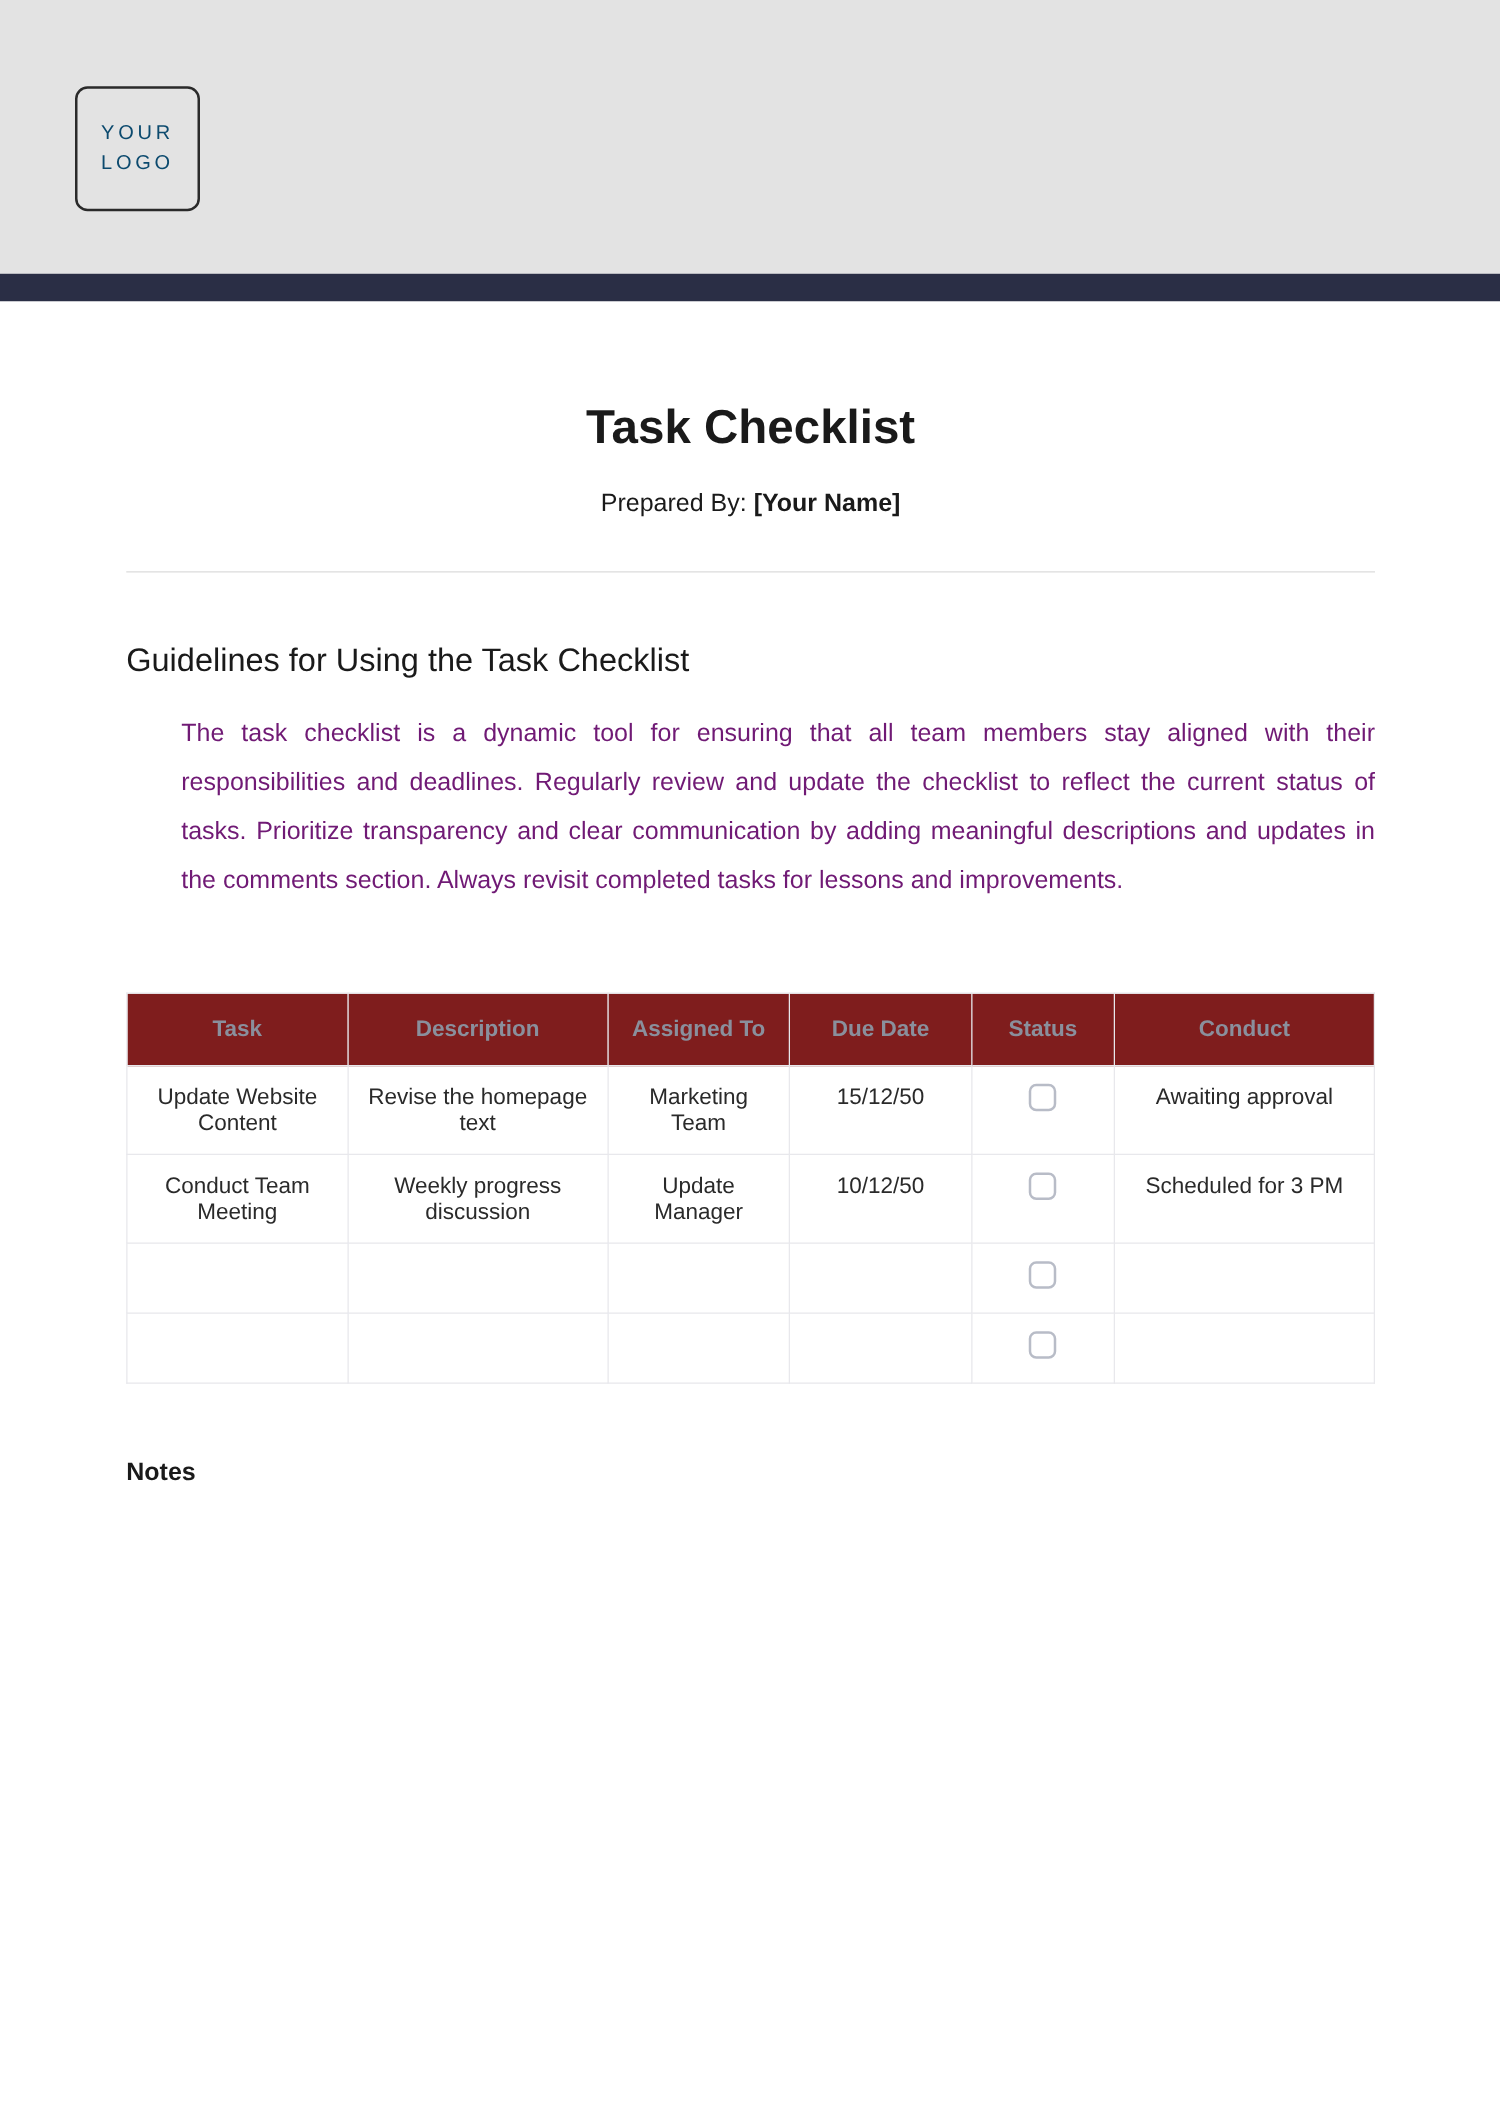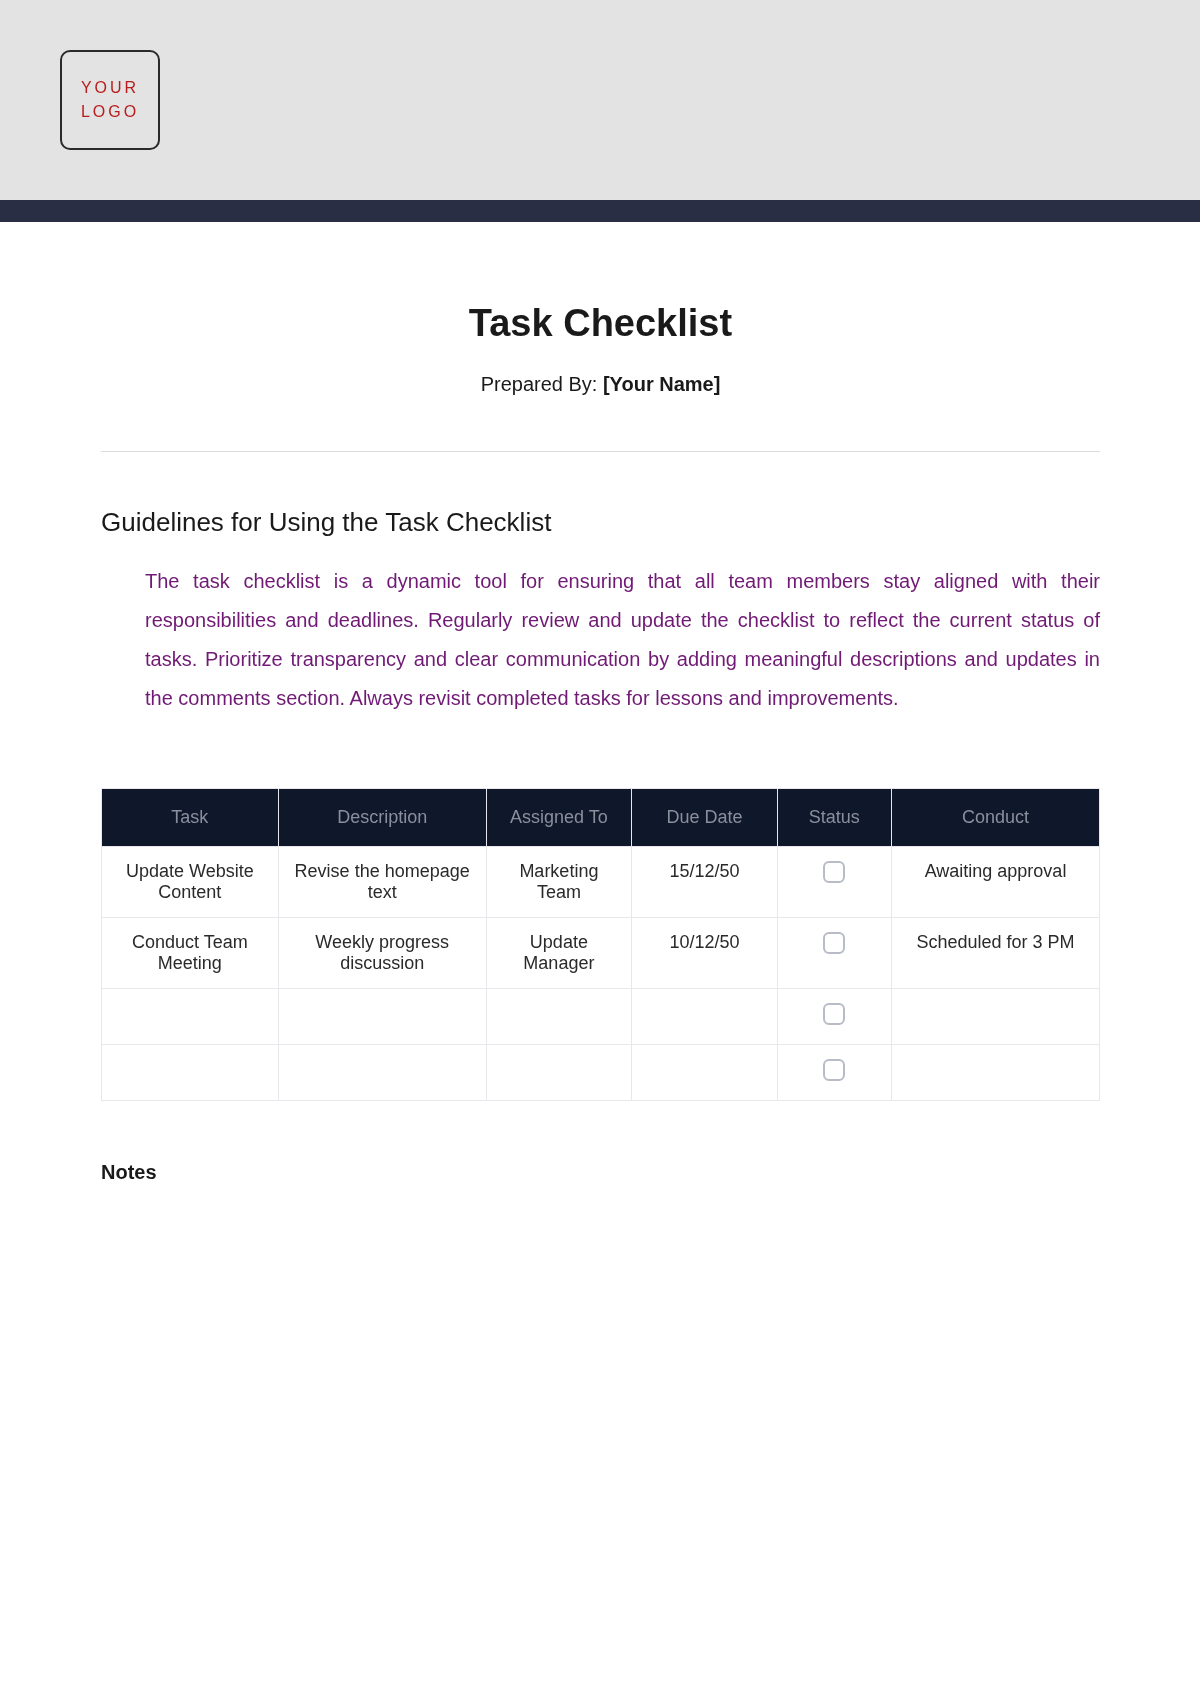--- a/index.html
+++ b/index.html
@@ -20,22 +20,23 @@
     border: 2px solid #2a2a2a;
     border-radius: 10px;
     width: 100px;
     height: 100px;
     display: flex;
     flex-direction: column;
     justify-content: center;
     align-items: center;
     font-size: 16px;
     letter-spacing: 3px;
-    color: #b91c1c;
+    color: #0c4a6e;
     line-height: 1.5;
+    margin-top: 19px;
   }
   .contact {
     text-align: right;
     font-size: 19px;
     line-height: 1.75;
     color: #2a2a2a;
   }
   .divider-bar {
     height: 22px;
     background: #2a2e45;
@@ -47,21 +48,21 @@
     text-align: center;
     font-size: 38px;
     font-weight: 700;
     color: #1a1a1a;
     margin-bottom: 28px;
   }
   .prepared {
     text-align: center;
     font-size: 20px;
     color: #1a1a1a;
-    margin-bottom: 55px;
+    margin-bottom: 42px;
   }
   .prepared .bold { font-weight: 700; }
   .hr {
     border: none;
     border-top: 1px solid #dcdcdc;
     margin-bottom: 55px;
   }
   .section-heading {
     font-size: 26px;
     font-weight: 400;
@@ -82,23 +83,23 @@
     margin-bottom: 60px;
   }
   th, td {
     border: 1px solid #e8e8ec;
     padding: 14px 10px;
     text-align: center;
     font-size: 18px;
     vertical-align: top;
   }
   th {
-    background: #0f172a;
+    background: #7f1d1d;
     color: #8a8f9c;
-    font-weight: 400;
+    font-weight: 700;
     padding: 18px 10px;
   }
   td { color: #2a2a2a; }
   .checkbox {
     display: inline-block;
     width: 22px;
     height: 22px;
     border: 2px solid #b8bcc7;
     border-radius: 6px;
   }

